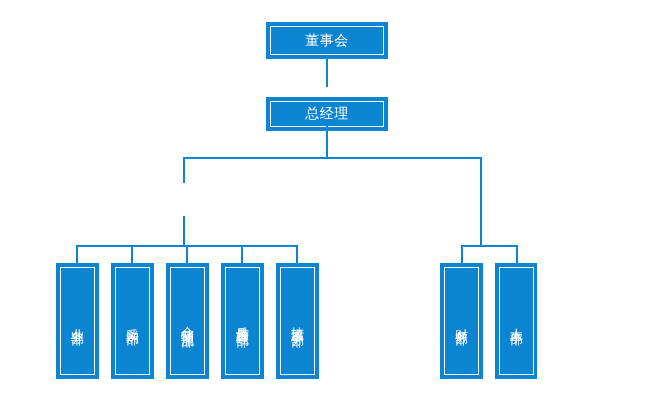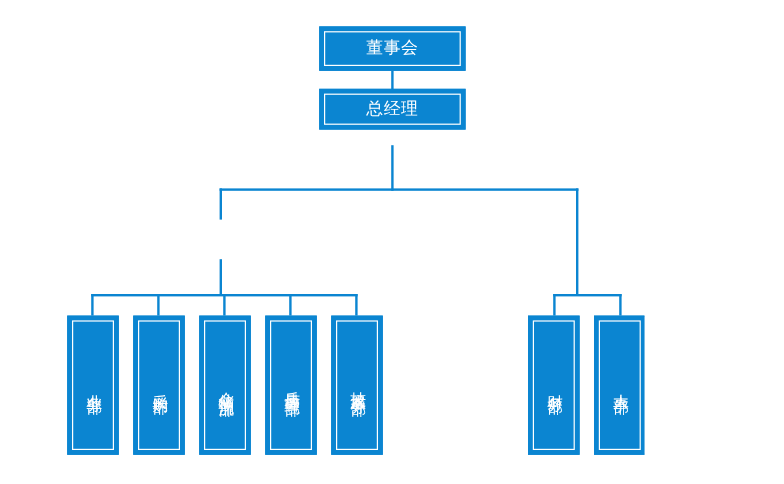--- a/index.html
+++ b/index.html
@@ -80,21 +80,21 @@
 <div id="org-chart">
 
   <div class="node horiz" style="left:266px; top:22px; width:122px; height:37px;">
     <div class="node-inner">
       <span class="node-label">董事会</span>
     </div>
   </div>
 
   <div class="line v" style="left:326px; top:59px; height:28px;"></div>
 
-  <div class="node horiz" style="left:266px; top:74px; width:122px; height:34px;">
+  <div class="node horiz" style="left:266px; top:97px; width:122px; height:34px;font-family:Liberation Serif, serif;">
     <div class="node-inner">
       <span class="node-label">总经理</span>
     </div>
   </div>
 
   <div class="line v" style="left:326px; top:121px; height:38px;"></div>
 
   <div class="line h" style="left:183px; top:157px; width:299px;"></div>
 
   <div class="line v" style="left:183px; top:157px; height:26px;"></div>

